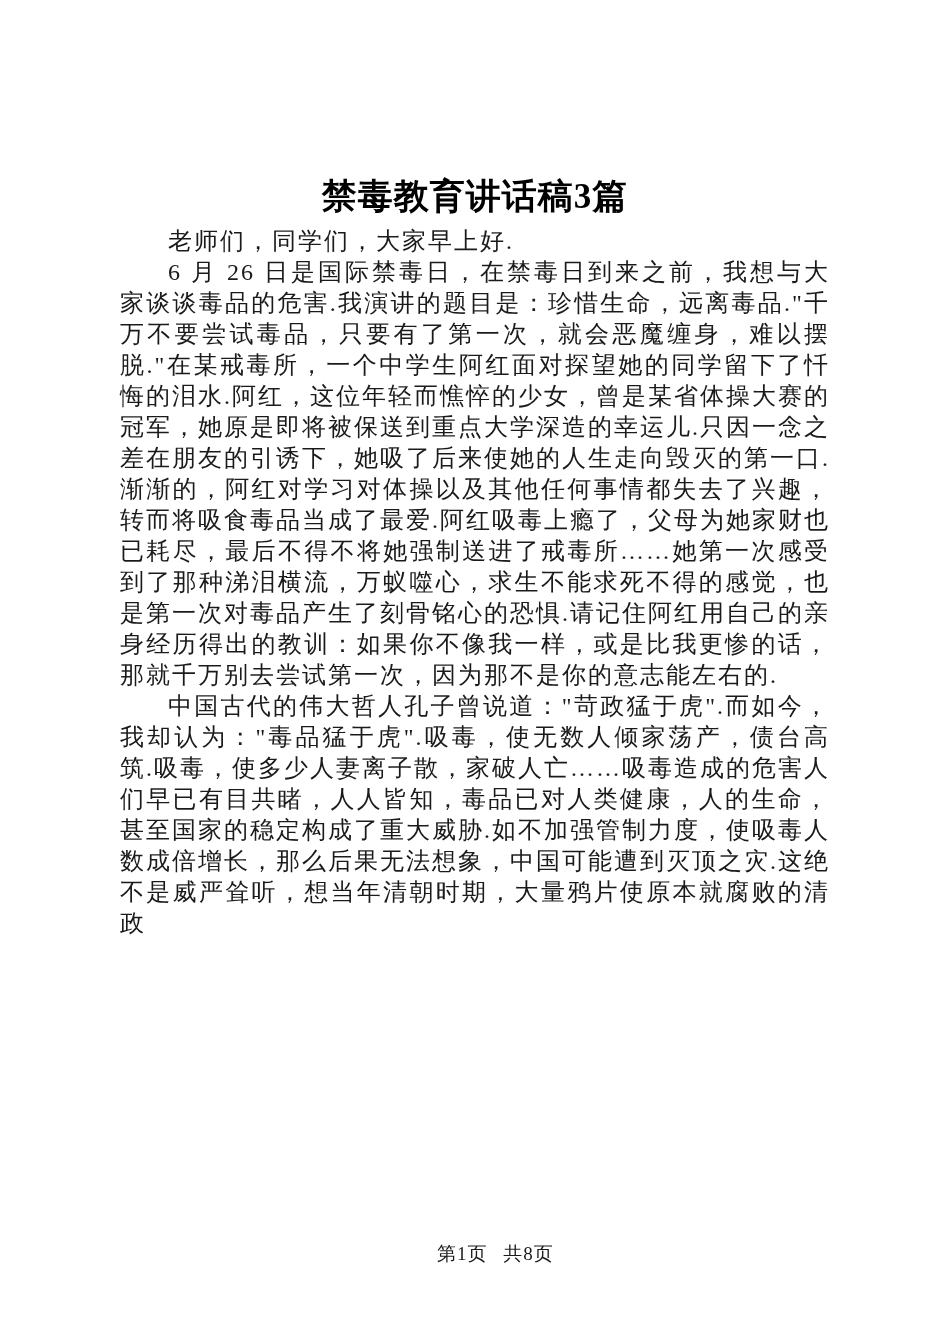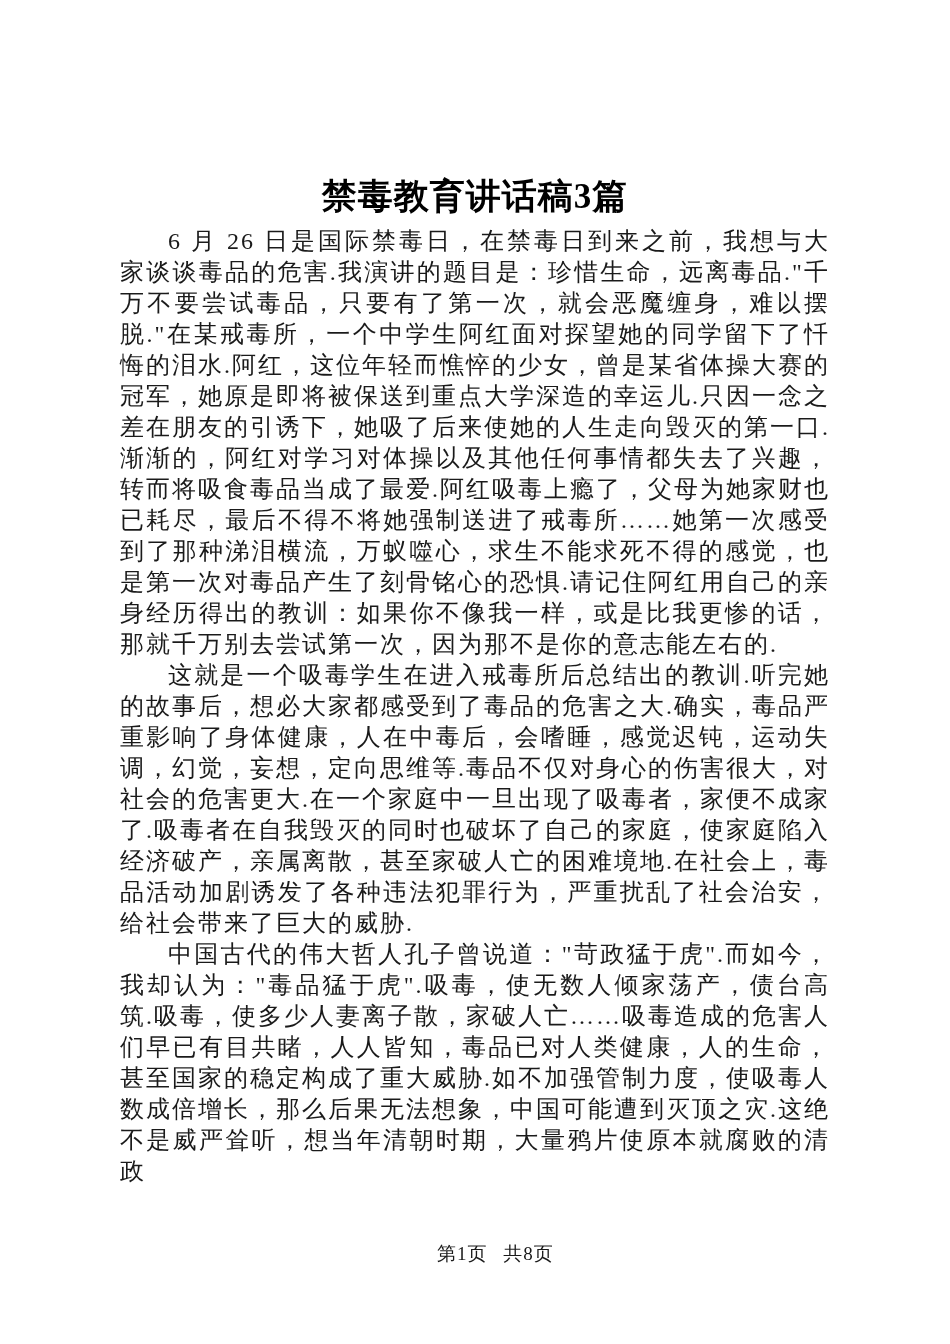--- a/index.html
+++ b/index.html
@@ -56,22 +56,22 @@
     margin-left: 10px;
   }
 </style>
 </head>
 <body>
 
 <div class="page">
   <div class="content">
     <h1 class="doc-title">禁毒教育讲话稿3篇</h1>
     <div class="doc-body">
+        <p>老师们，同学们，大家早上好.</p>
         <p>6 月 26 日是国际禁毒日，在禁毒日到来之前，我想与大家谈谈毒品的危害.我演讲的题目是：珍惜生命，远离毒品."千万不要尝试毒品，只要有了第一次，就会恶魔缠身，难以摆脱."在某戒毒所，一个中学生阿红面对探望她的同学留下了忏悔的泪水.阿红，这位年轻而憔悴的少女，曾是某省体操大赛的冠军，她原是即将被保送到重点大学深造的幸运儿.只因一念之差在朋友的引诱下，她吸了后来使她的人生走向毁灭的第一口.渐渐的，阿红对学习对体操以及其他任何事情都失去了兴趣，转而将吸食毒品当成了最爱.阿红吸毒上瘾了，父母为她家财也已耗尽，最后不得不将她强制送进了戒毒所……她第一次感受到了那种涕泪横流，万蚁噬心，求生不能求死不得的感觉，也是第一次对毒品产生了刻骨铭心的恐惧.请记住阿红用自己的亲身经历得出的教训：如果你不像我一样，或是比我更惨的话，那就千万别去尝试第一次，因为那不是你的意志能左右的.</p>
-        <p>这就是一个吸毒学生在进入戒毒所后总结出的教训.听完她的故事后，想必大家都感受到了毒品的危害之大.确实，毒品严重影响了身体健康，人在中毒后，会嗜睡，感觉迟钝，运动失调，幻觉，妄想，定向思维等.毒品不仅对身心的伤害很大，对社会的危害更大.在一个家庭中一旦出现了吸毒者，家便不成家了.吸毒者在自我毁灭的同时也破坏了自己的家庭，使家庭陷入经济破产，亲属离散，甚至家破人亡的困难境地.在社会上，毒品活动加剧诱发了各种违法犯罪行为，严重扰乱了社会治安，给社会带来了巨大的威胁.</p>
         <p>中国古代的伟大哲人孔子曾说道："苛政猛于虎".而如今，我却认为："毒品猛于虎".吸毒，使无数人倾家荡产，债台高筑.吸毒，使多少人妻离子散，家破人亡……吸毒造成的危害人们早已有目共睹，人人皆知，毒品已对人类健康，人的生命，甚至国家的稳定构成了重大威胁.如不加强管制力度，使吸毒人数成倍增长，那么后果无法想象，中国可能遭到灭顶之灾.这绝不是威严耸听，想当年清朝时期，大量鸦片使原本就腐败的清政</p>
       </div>
   </div>
   <div class="footer">
     <span class="pagenum">第1页</span>
     <span class="total">共8页</span>
   </div>
 </div>
 
 </body></html>

